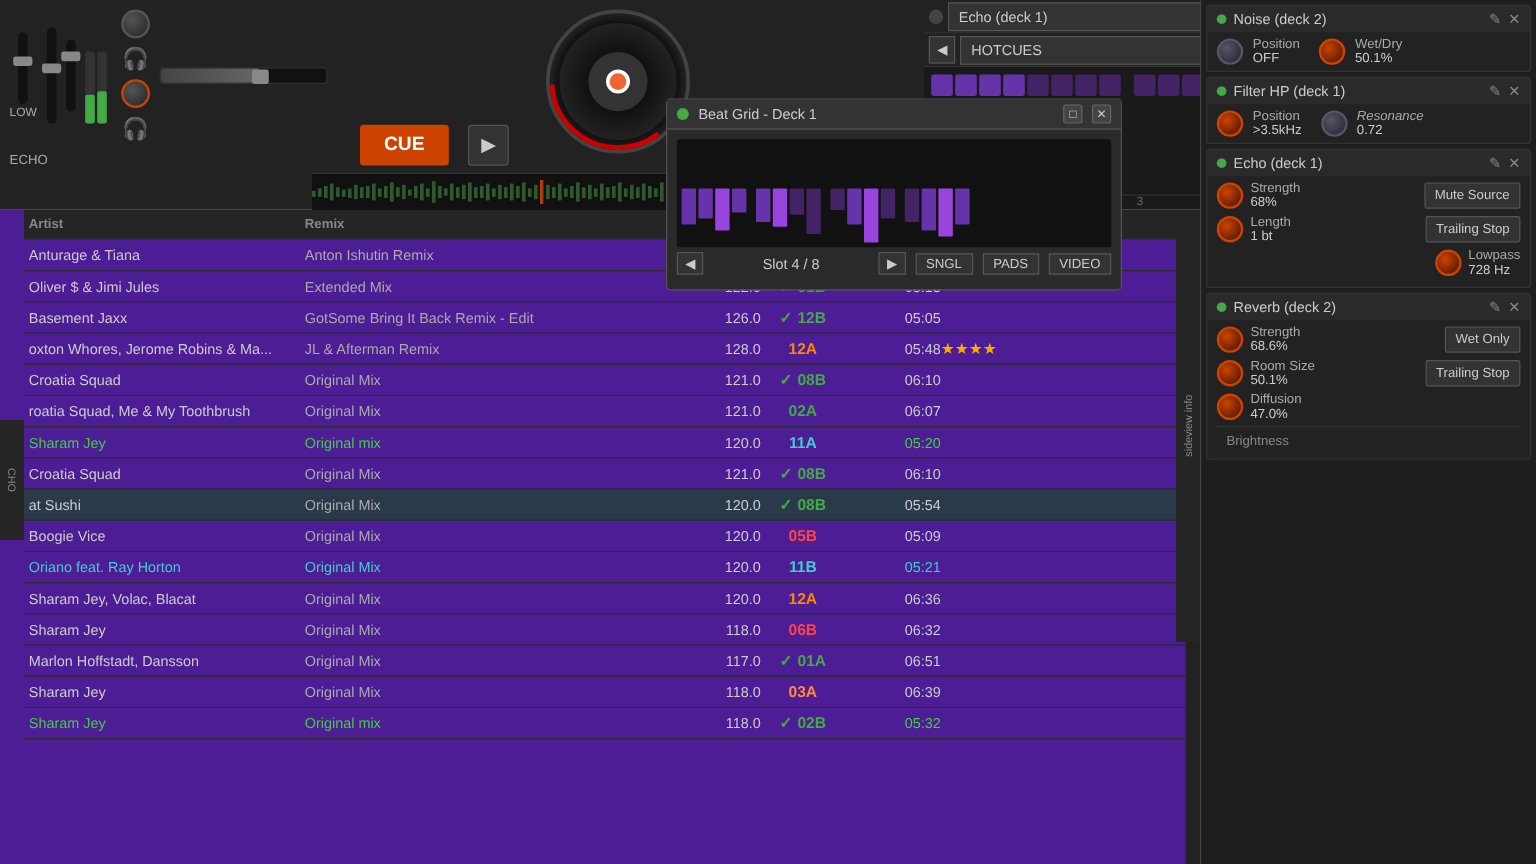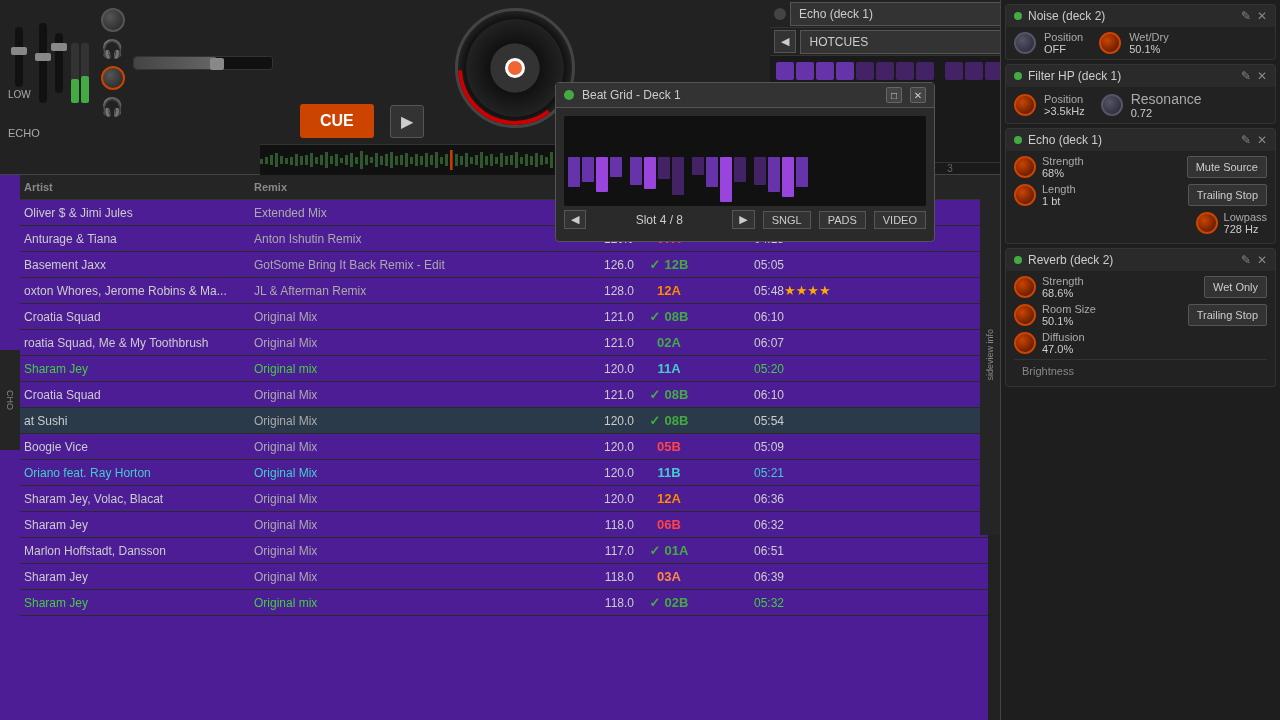--- a/index.html
+++ b/index.html
@@ -800,33 +800,33 @@
 
     <div class="track-list-header">
       <div class="col-header col-artist">Artist</div>
       <div class="col-header col-remix">Remix</div>
       <div class="col-header col-bpm" style="text-align:right;">BPM</div>
       <div class="col-header col-key" style="text-align:center; width:70px;">Key</div>
       <div class="col-header col-duration" style="text-align:right;">Duration</div>
     </div>
 
     <div class="track-row">
+      <div class="track-artist">Anturage &amp; Tiana</div>
+      <div class="track-remix">Anton Ishutin Remix</div>
+      <div class="track-bpm">120.0</div>
+      <div class="track-key key-07A" style="width:70px; text-align:center;">07A</div>
+      <div class="track-duration">04:18</div>
+    </div>
+
+    <div class="track-row">
       <div class="track-artist">Oliver $ &amp; Jimi Jules</div>
       <div class="track-remix">Extended Mix</div>
       <div class="track-bpm">122.0</div>
       <div class="track-key key-01B" style="width:70px; text-align:center;"><span class="check-icon">✓</span>01B</div>
       <div class="track-duration">05:13</div>
-    </div>
-
-    <div class="track-row">
-      <div class="track-artist">Anturage &amp; Tiana</div>
-      <div class="track-remix">Anton Ishutin Remix</div>
-      <div class="track-bpm">120.0</div>
-      <div class="track-key key-07A" style="width:70px; text-align:center;">07A</div>
-      <div class="track-duration">04:18</div>
     </div>
 
     <div class="track-row">
       <div class="track-artist">Basement Jaxx</div>
       <div class="track-remix">GotSome Bring It Back Remix - Edit</div>
       <div class="track-bpm">126.0</div>
       <div class="track-key key-12B" style="width:70px; text-align:center;"><span class="check-icon">✓</span>12B</div>
       <div class="track-duration">05:05</div>
     </div>
 
@@ -976,21 +976,21 @@
       <button class="effect-icon-btn">✕</button>
     </div>
     <div style="padding:4px 8px; display:flex; align-items:center; gap:8px;">
       <div class="param-knob" style="background:radial-gradient(circle at 35% 35%, #cc4400, #441100); border-color:#cc4400;"></div>
       <div>
         <div style="font-size:11px; color:#aaa;">Position</div>
         <div style="font-size:11px; color:#ccc;">&gt;3.5kHz</div>
       </div>
       <div class="param-knob" style="margin-left:8px; background:radial-gradient(circle at 35% 35%, #556, #223); border-color:#556;"></div>
       <div>
-        <div style="font-size:14px; color:#aaa;">Resonance</div>
+        <div style="font-size:11px; color:#aaa;font-style:italic;">Resonance</div>
         <div style="font-size:11px; color:#ccc;">0.72</div>
       </div>
     </div>
   </div>
 
   <div class="effect-module">
     <div class="effect-header">
       <div class="effect-dot"></div>
       <span class="effect-title">Echo (deck 1)</span>
       <button class="effect-icon-btn">✎</button>

